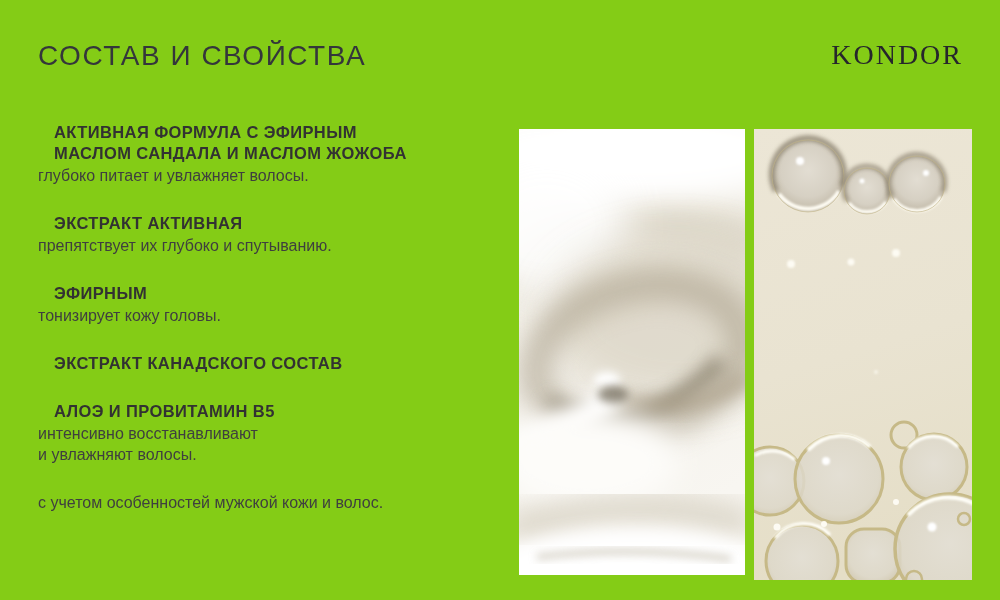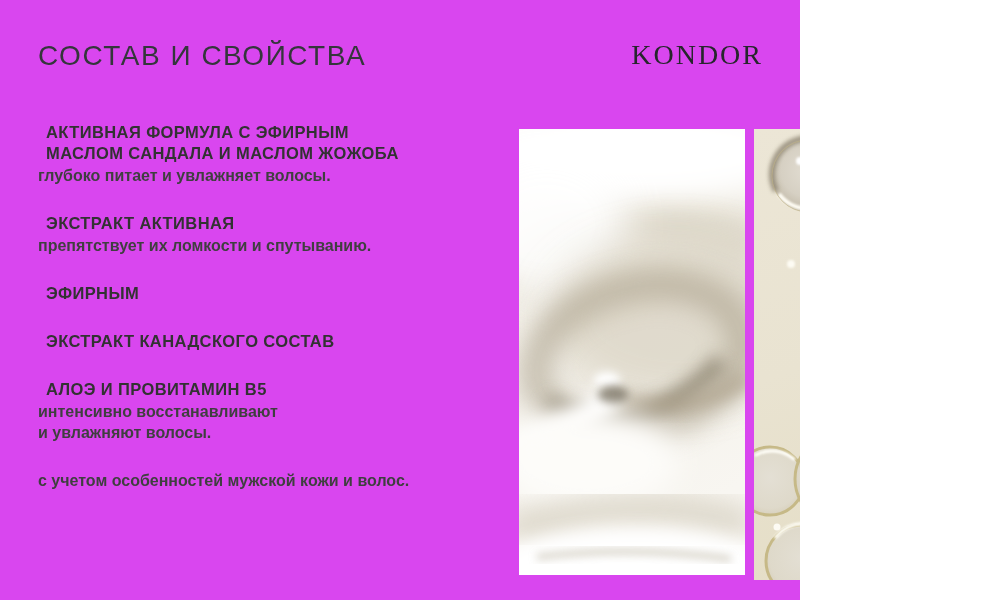--- a/index.html
+++ b/index.html
@@ -1,38 +1,38 @@
 <!DOCTYPE html>
 <html lang="ru"><head>
 <meta charset="utf-8">
 <style>
   html,body{margin:0;padding:0;background:#ffffff;}
   .slide{
-    position:relative;width:800px;height:600px;background:#d946ef;
+    position:relative;width:1000px;height:600px;background:#84cc16;
     font-family:"Liberation Sans", sans-serif;overflow:hidden;
   }
   .title{
     position:absolute;left:38px;top:40px;
     font-size:28px;font-weight:400;letter-spacing:1.5px;
     color:#34363b;line-height:32px;
   }
   .brand{
     position:absolute;right:37px;top:33px;
     font-family:"Liberation Serif", serif;
     font-size:28px;font-weight:400;letter-spacing:2px;
     color:#26262c;line-height:44px;
   }
   .sections{position:absolute;left:38px;top:122px;width:472px;}
   .section{margin:0 0 27px 0;}
   .heading{
     font-size:16.5px;font-weight:700;line-height:21px;
-    letter-spacing:0.4px;color:#323232;white-space:pre-line;margin:0 0 1px 8px;
+    letter-spacing:0.4px;color:#323232;white-space:pre-line;margin:0 0 1px 16px;
   }
   .body-text{
-    font-size:16px;font-weight:700;line-height:21px;
+    font-size:16px;font-weight:400;line-height:21px;
     color:#3f3f3f;white-space:pre-line;
   }
   .texture{position:absolute;top:129px;overflow:hidden;}
   .texture svg{display:block;}
   .texture-cream{left:519px;width:226px;height:446px;}
   .texture-oil{left:754px;width:218px;height:451px;}
 </style>
 </head>
 <body>
 
@@ -42,24 +42,25 @@
   <div class="brand">KONDOR</div>
 
   <div class="sections">
     <div class="section">
       <div class="heading">АКТИВНАЯ ФОРМУЛА С ЭФИРНЫМ
 МАСЛОМ САНДАЛА И МАСЛОМ ЖОЖОБА</div>
       <div class="body-text">глубоко питает и увлажняет волосы.</div>
     </div>
     <div class="section">
       <div class="heading">ЭКСТРАКТ АКТИВНАЯ</div>
-      <div class="body-text">препятствует их ломкости и спутыванию.</div>
+      <div class="body-text">препятствует их глубоко и спутыванию.</div>
     </div>
     <div class="section">
       <div class="heading">ЭФИРНЫМ</div>
+      <div class="body-text">тонизирует кожу головы.</div>
     </div>
     <div class="section">
       <div class="heading">ЭКСТРАКТ КАНАДСКОГО СОСТАВ</div>
     </div>
     <div class="section">
       <div class="heading">АЛОЭ И ПРОВИТАМИН B5</div>
       <div class="body-text">интенсивно восстанавливают
 и увлажняют волосы.</div>
     </div>
     <div class="section">

